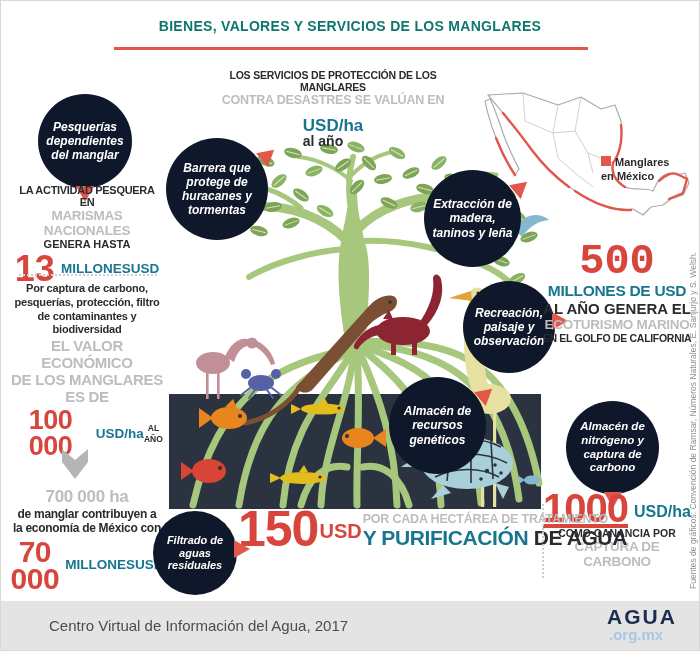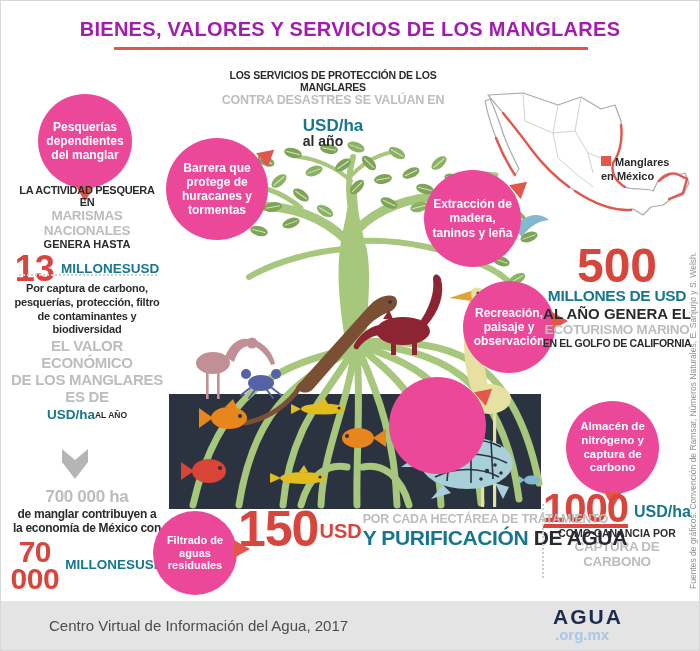--- a/index.html
+++ b/index.html
@@ -2,44 +2,44 @@
 <html><head>
 <meta charset="utf-8">
 <style>
   * { margin:0; padding:0; box-sizing:border-box; }
   body { font-family:"Liberation Sans", sans-serif; background:#fff; }
   .stage { position:relative; width:700px; height:651px; background:#ffffff;
            border:1px solid #d8d8d8; overflow:hidden; }
 
   
   .title { position:absolute; top:17px; left:0; width:100%; text-align:center;
-           font-size:20px; font-weight:bold; color:#a21caf; letter-spacing:.3px; }
+           font-size:14px; font-weight:bold; color:#0f766e; letter-spacing:.3px; }
   .title-rule { position:absolute; top:46px; left:113px; width:474px; height:3px;
                 background:#e2574c; }
 
   
   .dk  { color:#2a2b2e; font-weight:bold; }
   .gy  { color:#bdbdbd; font-weight:bold; }
   .rd  { color:#d8453c; font-weight:bold; }
   .bl  { color:#17768f; font-weight:bold; }
 
   
   .protection { position:absolute; left:203px; top:68px; width:258px; text-align:center; }
   .protection .l1 { font-size:10.5px; letter-spacing:-0.2px; }
   .protection .l2 { font-size:12.5px; letter-spacing:-0.2px; }
   .protection .valrow { display:flex; justify-content:center; align-items:flex-start; gap:7px; margin-top:2px; }
   .protection .val { font-size:46px; line-height:.92; letter-spacing:-1px; }
   .protection .unitcol { text-align:left; padding-top:8px; }
   .protection .unit { font-size:17px; line-height:1; }
   .protection .per  { font-size:14px; line-height:1.1; }
 
   
-  .bubble { position:absolute; border-radius:50%; background:#ec4899; color:#fff;
+  .bubble { position:absolute; border-radius:50%; background:#0f172a; color:#fff;
             display:flex; align-items:center; justify-content:flex-end; text-align:center;
-            font-weight:bold; line-height:1.18; padding:8px; }
+            font-weight:bold; line-height:1.18; padding:8px;font-style:italic; }
   .tail { position:absolute; width:0; height:0; border:9px solid transparent; }
   .tail-down  { border-top:16px solid #e2574c; border-bottom:0; left:50%; transform:translateX(-50%); bottom:-14px; }
   .tail-right { border-left:16px solid #e2574c; border-right:0; right:-13px; top:34%; }
   .tail-upright { border-left:16px solid #e2574c; border-right:0; right:-8px; top:8px; transform:rotate(-40deg); }
 
   .b-fish    { left:37px;  top:93px;  width:94px;  height:94px;  font-size:12px; }
   .b-barrier { left:165px; top:137px; width:102px; height:102px; font-size:12px; }
   .b-extract { left:423px; top:169px; width:97px;  height:97px;  font-size:12px; }
   .b-recrea  { left:462px; top:280px; width:92px;  height:92px;  font-size:12px; }
   .b-genetic { left:388px; top:376px; width:97px;  height:97px;  font-size:12px; z-index:5; }
@@ -72,21 +72,21 @@
   .contrib .area { font-size:17px; letter-spacing:-0.3px; }
   .contrib .l1 { font-size:12px; font-weight:bold; letter-spacing:-0.3px; }
   .contrib .val { font-size:30px; line-height:.9; letter-spacing:-0.5px; }
 
   
   .map-legend { position:absolute; left:600px; top:123px; width:78px; font-size:11px;
                 font-weight:bold; color:#2a2b2e; line-height:1.3;margin-top:31px; }
   .legend-sq { display:inline-block; width:10px; height:10px; background:#e2574c; margin-right:4px; }
 
   .ecotour { position:absolute; left:540px; top:243px; width:152px; text-align:center; }
-  .ecotour .val { font-size:48px; line-height:.9; }
+  .ecotour .val { font-size:42px; line-height:.9;font-family:Liberation Mono, monospace; }
   .ecotour .u  { font-size:15.5px; letter-spacing:-0.3px; }
   .ecotour .l1 { font-size:15px; }
   .ecotour .l2 { font-size:13.5px; letter-spacing:-0.3px; }
   .ecotour .l3 { font-size:10.5px; letter-spacing:-0.3px; }
 
   .carbon { position:absolute; left:538px; top:490px; width:156px; text-align:center; }
   .carbon .valrow { display:flex; justify-content:center; align-items:flex-end; gap:6px; }
   .carbon .val { font-size:40px; line-height:.85; letter-spacing:-1px;text-decoration:underline; }
   .carbon .u { font-size:16px; padding-bottom:4px; }
   .carbon .l1 { font-size:10.5px; margin-top:2px; }
@@ -101,21 +101,21 @@
   .treatment .val { font-size:50px; line-height:.85; letter-spacing:-1px; }
   .treatment .usd { font-size:20px; align-self:flex-end; padding-bottom:8px; }
   .treatment .lines { padding-top:4px; text-align:left; }
   .treatment .l1 { font-size:12.5px; letter-spacing:-0.2px; }
   .treatment .l2 { font-size:21px; letter-spacing:-0.4px; line-height:1.1; }
   .vdots { position:absolute; left:541px; top:503px; height:74px; border-left:2px dotted #cdcdcd; }
 
   
   .footer { position:absolute; left:0; top:600px; width:700px; height:51px; background:#e4e4e4; }
   .footer .credit { position:absolute; left:48px; top:16px; font-size:15px; color:#4c4c4c; }
-  .logo { position:absolute; left:552px; top:5px; cursor:pointer; }
+  .logo { position:absolute; left:606px; top:5px; cursor:pointer; }
   .logo .main { font-size:21px; font-weight:bold; letter-spacing:2px; color:#1c2c50; line-height:1; }
   .logo .sub  { font-size:15px; font-weight:bold; color:#a9c7e4; margin-top:0; padding-left:2px; line-height:1; }
 
   svg { display:block; }
 </style>
 </head>
 <body>
 
 <div class="stage">
 
@@ -458,20 +458,21 @@
     </div>
   </div>
 
   <div class="divider"></div>
 
   <div class="leftcol econ" style="position:absolute;">
     <div class="intro dk">Por captura de carbono, pesquerías, protección, filtro de contaminantes y biodiversidad</div>
     <div class="g1 gy">EL VALOR ECONÓMICO</div>
     <div class="g1 gy">DE LOS MANGLARES ES DE</div>
     <div class="numrow">
+      <span class="val rd">100 000</span>
       <span class="stack">
         <span class="u1 bl">USD/ha</span>
         <span class="u2 dk">AL AÑO</span>
       </span>
     </div>
   </div>
 
   <svg class="down-arrow" width="36" height="34" viewBox="0 0 36 34">
     <polygon points="5,0 18,11 31,0 31,13 18,30 5,13" fill="#b5b5b5"></polygon>
   </svg>
@@ -495,20 +496,21 @@
   </div>
   <div class="bubble b-extract">
     <span>Extracción de madera, taninos y leña</span>
     <span class="tail tail-upright"></span>
   </div>
   <div class="bubble b-recrea">
     <span>Recreación, paisaje y observación</span>
     <span class="tail tail-right"></span>
   </div>
   <div class="bubble b-genetic">
+    <span>Almacén de recursos genéticos</span>
     <span class="tail tail-upright"></span>
   </div>
   <div class="bubble b-filter">
     <span>Filtrado de aguas residuales</span>
     <span class="tail tail-right"></span>
   </div>
   <div class="bubble b-nitro">
     <span>Almacén de nitrógeno y captura de carbono</span>
     <span class="tail tail-down"></span>
   </div>

